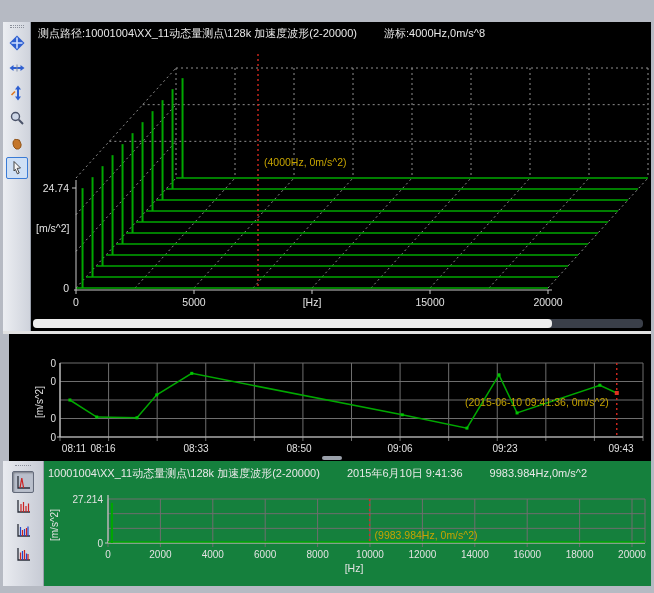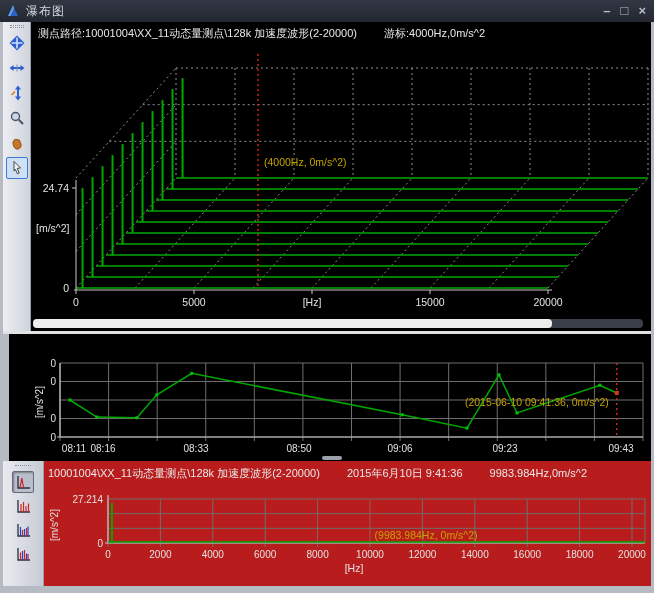--- a/index.html
+++ b/index.html
@@ -38,42 +38,30 @@
   .grip { position:absolute; left:322px; top:456px; width:20px; height:4px; background:#9aa0aa; border-radius:2px; }
 
   
   .bottom-toolbar { position:absolute; left:3px; top:461px; width:41px; height:125px;
     background:linear-gradient(90deg,#e9ebf0,#c7cbd5); border-right:1px solid #9aa0ac; }
   .btb-grip { width:16px; height:2px; margin:4px auto 4px auto; border-top:1px dotted #8a8f9a; }
   .chart-type-btn { width:22px; height:22px; margin:2px auto 2px auto; display:flex; align-items:center;
     justify-content:center; border-radius:2px; }
   .chart-type-btn.selected { background:#b9bfcc; border:1px solid #636a7a; box-shadow:inset 1px 1px 2px rgba(0,0,0,.35); }
 
-  .bottom-zone { position:absolute; left:44px; top:461px; width:607px; height:125px; background:#b91c1c; }
+  .bottom-zone { position:absolute; left:44px; top:461px; width:607px; height:125px; background:#15803d; }
   .bottom-zone .chart-header { left:4px; top:5px; }
 
   svg.chart { position:absolute; display:block; }
 </style>
 </head>
 <body>
 
 <div class="window">
 
-  <div class="titlebar">
-    <svg class="logo" width="14" height="14" viewBox="0 0 14 14">
-      <polygon points="2,12 7,1 8.2,4.5 4.8,12" fill="#5aa0e8"></polygon>
-      <polygon points="4.8,12 8.2,4.5 12,12" fill="#2b62c4"></polygon>
-    </svg>
-    <span class="title">瀑布图</span>
-    <div class="controls">
-      <span>–</span>
-      <span>□</span>
-      <span>×</span>
-    </div>
-  </div>
 
   <div class="left-toolbar">
     <div class="tb-grip"></div>
     <div class="tool-btn">
       <svg width="16" height="16" viewBox="0 0 16 16">
         <polygon points="8,0.5 15.5,8 8,15.5 0.5,8" fill="#2e5fd0"></polygon>
         <path d="M8,2.5 L8,13.5 M2.5,8 L13.5,8" stroke="#cfe0ff" stroke-width="1.6"></path>
       </svg>
     </div>
     <div class="tool-btn">
@@ -106,21 +94,21 @@
     <div class="tool-btn selected">
       <svg width="16" height="16" viewBox="0 0 16 16">
         <polygon points="5,1.5 11.5,8 8.2,8.4 10.2,13 8.4,13.8 6.4,9.4 5,11" fill="#f5f5f5" stroke="#333" stroke-width="0.9"></polygon>
       </svg>
     </div>
   </div>
 
   <div class="top-zone">
     <div class="chart-header">
       <span>测点路径:10001004\XX_11动态量测点\128k 加速度波形(2-20000)</span>
-      <span>游标:4000Hz,0m/s^2</span>
+      <span>游标:4000Hz,0m/s^8</span>
     </div>
     <svg id="waterfall-svg" class="chart" style="left:0;top:18px" width="620" height="278">
         <line x1="45" y1="248" x2="145" y2="138" stroke="#8f8f8f" stroke-width="1" stroke-dasharray="2 3" fill="none"></line>
         <line x1="104" y1="248" x2="204" y2="138" stroke="#8f8f8f" stroke-width="1" stroke-dasharray="2 3" fill="none"></line>
         <line x1="163" y1="248" x2="263" y2="138" stroke="#8f8f8f" stroke-width="1" stroke-dasharray="2 3" fill="none"></line>
         <line x1="222" y1="248" x2="322" y2="138" stroke="#8f8f8f" stroke-width="1" stroke-dasharray="2 3" fill="none"></line>
         <line x1="281" y1="248" x2="381" y2="138" stroke="#8f8f8f" stroke-width="1" stroke-dasharray="2 3" fill="none"></line>
         <line x1="340" y1="248" x2="440" y2="138" stroke="#8f8f8f" stroke-width="1" stroke-dasharray="2 3" fill="none"></line>
         <line x1="399" y1="248" x2="499" y2="138" stroke="#8f8f8f" stroke-width="1" stroke-dasharray="2 3" fill="none"></line>
         <line x1="458" y1="248" x2="558" y2="138" stroke="#8f8f8f" stroke-width="1" stroke-dasharray="2 3" fill="none"></line>

